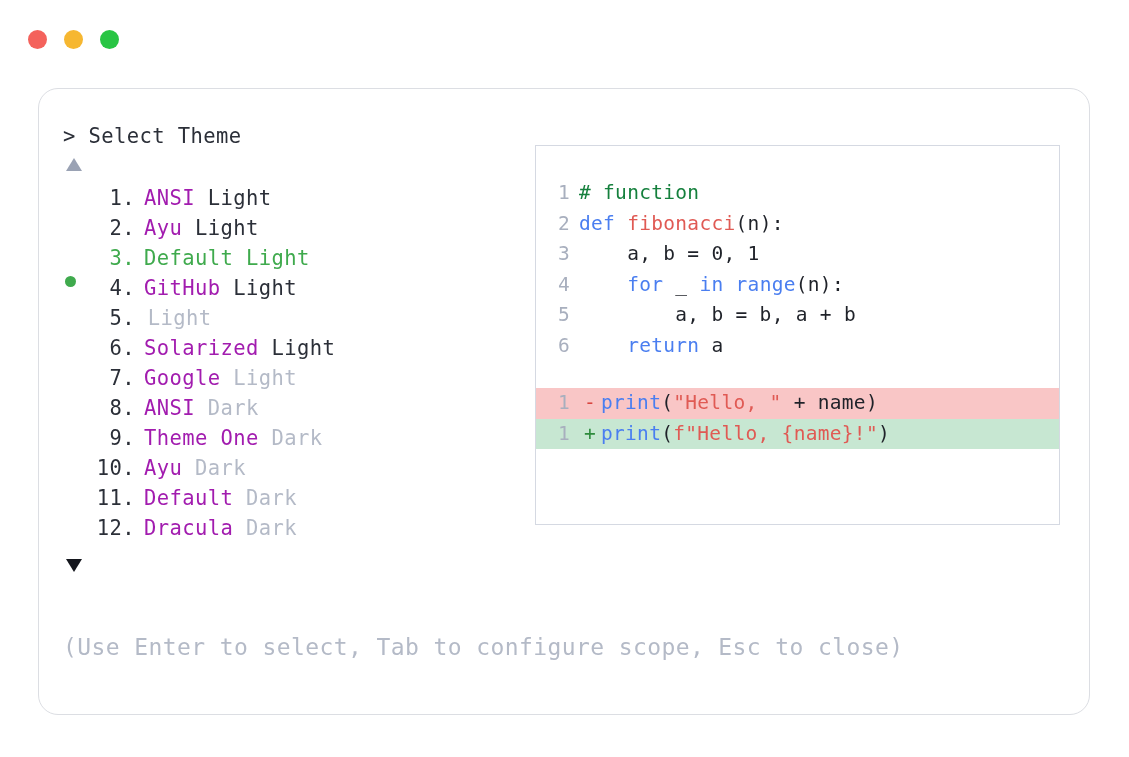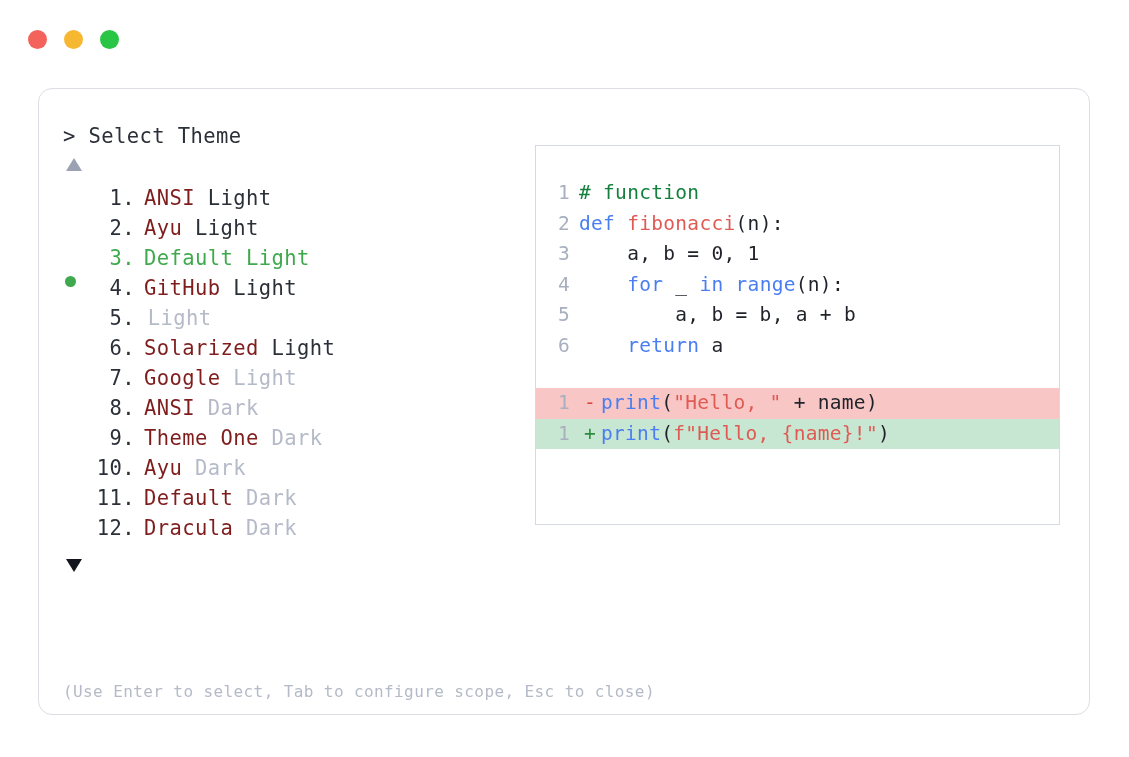--- a/index.html
+++ b/index.html
@@ -31,21 +31,21 @@
 
   
   .dialog {
     position: absolute;
     left: 38px;
     top: 88px;
     width: 1052px;
     height: 627px;
     box-sizing: border-box;
     border: 1.5px solid #dcdee3;
-    border-radius: 14px;
+    border-radius: 20px;
     background: #ffffff;
   }
 
   .inner {
     position: relative;
     width: 100%;
     height: 100%;
   }
 
   
@@ -105,36 +105,35 @@
     width: 11px; height: 11px;
     border-radius: 50%;
     background: #3faa4d;
   }
   .num-cell {
     width: 46px;
     flex: 0 0 46px;
     text-align: right;
     color: #2b2f38;
   }
-  .name-cell { color: #7f1d1d; padding-left: 9px; }
+  .name-cell { color: #a21caf; padding-left: 9px; }
   .theme-item.selected .num-cell,
   .theme-item.selected .name-cell,
   .theme-item.selected .variant { color: #3faa4d; }
   .variant { color: #2b2f38; }
   .variant.muted { color: #b4bac7; }
 
   .hint {
     position: absolute;
     left: 24px;
     top: 545px;
-    font-size: 16px;
+    font-size: 23px;
     letter-spacing: 0.4px;
     color: #b4bac7;
     white-space: pre;
-    margin-top: 48px;
   }
 
   
   .right-col {
     position: absolute;
     left: 496px;
     top: 34px;
     width: 530px;
   }
   .preview-title {

